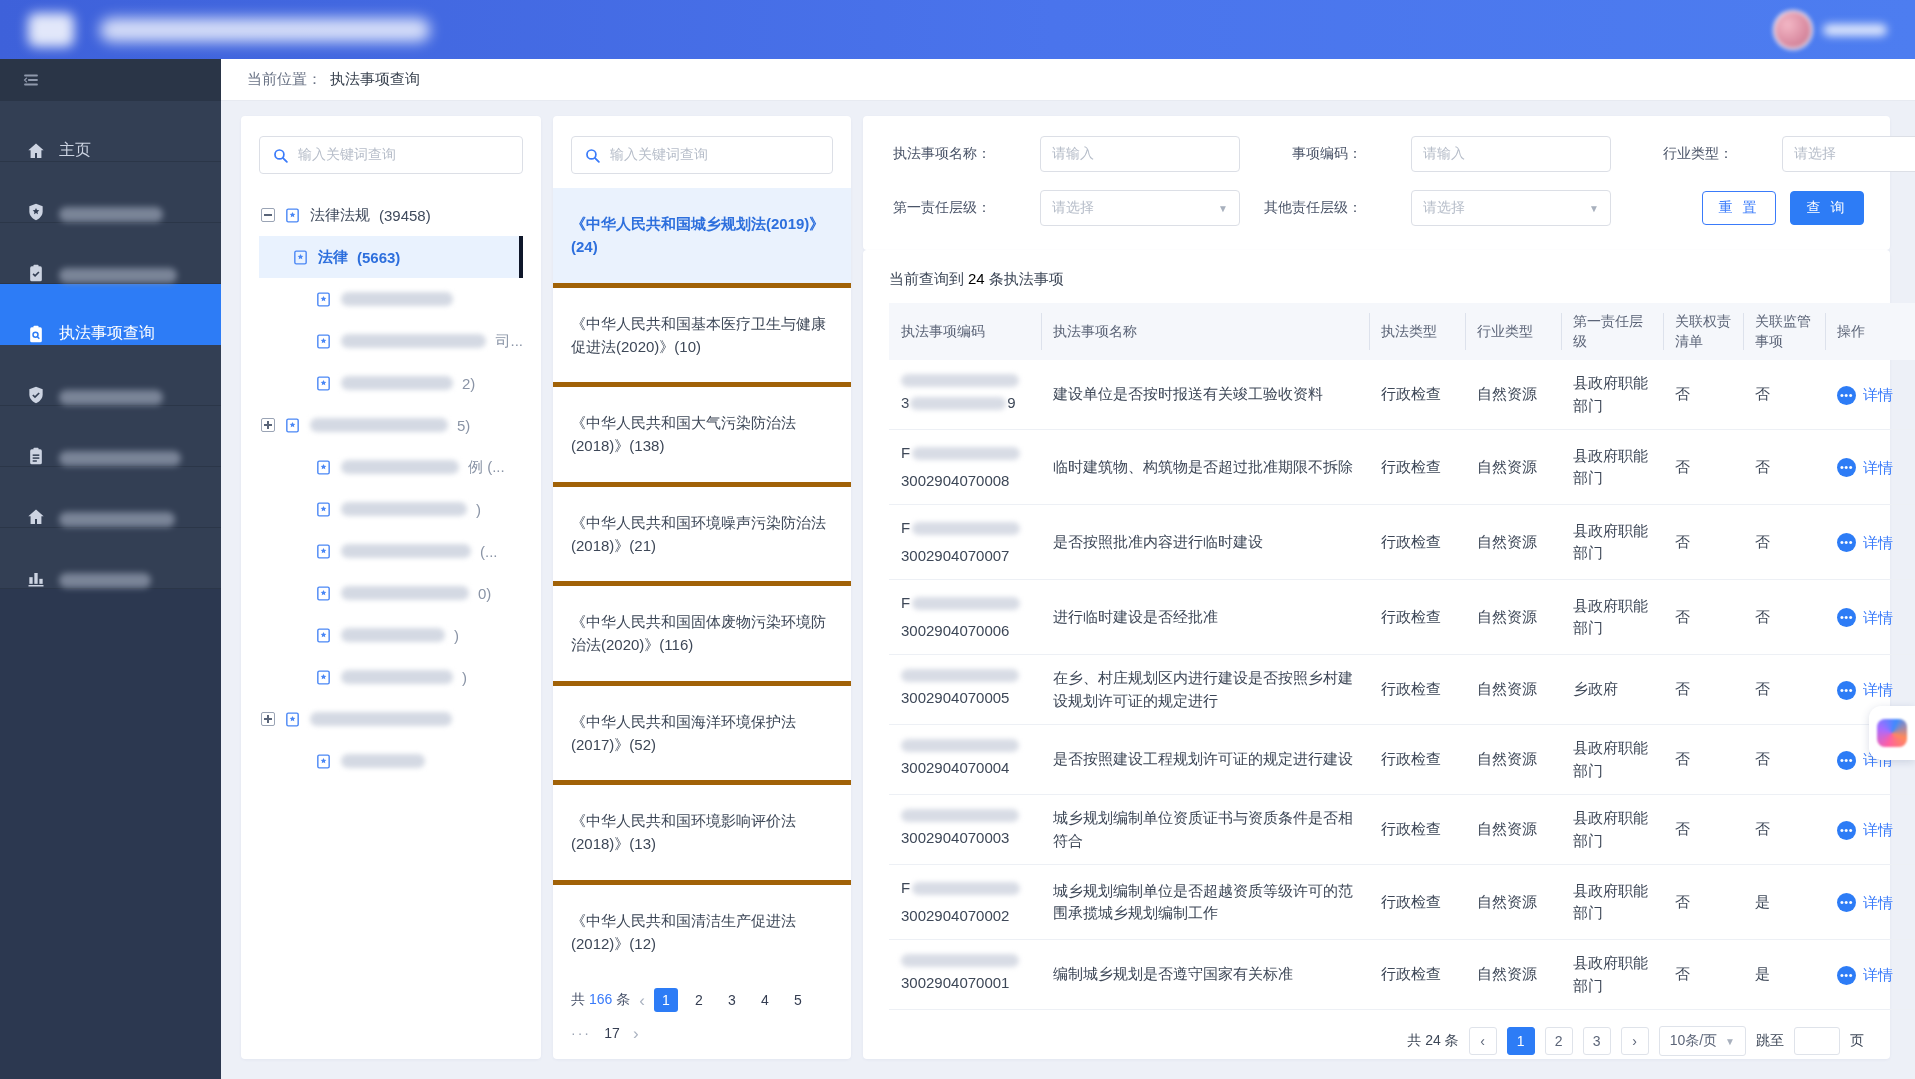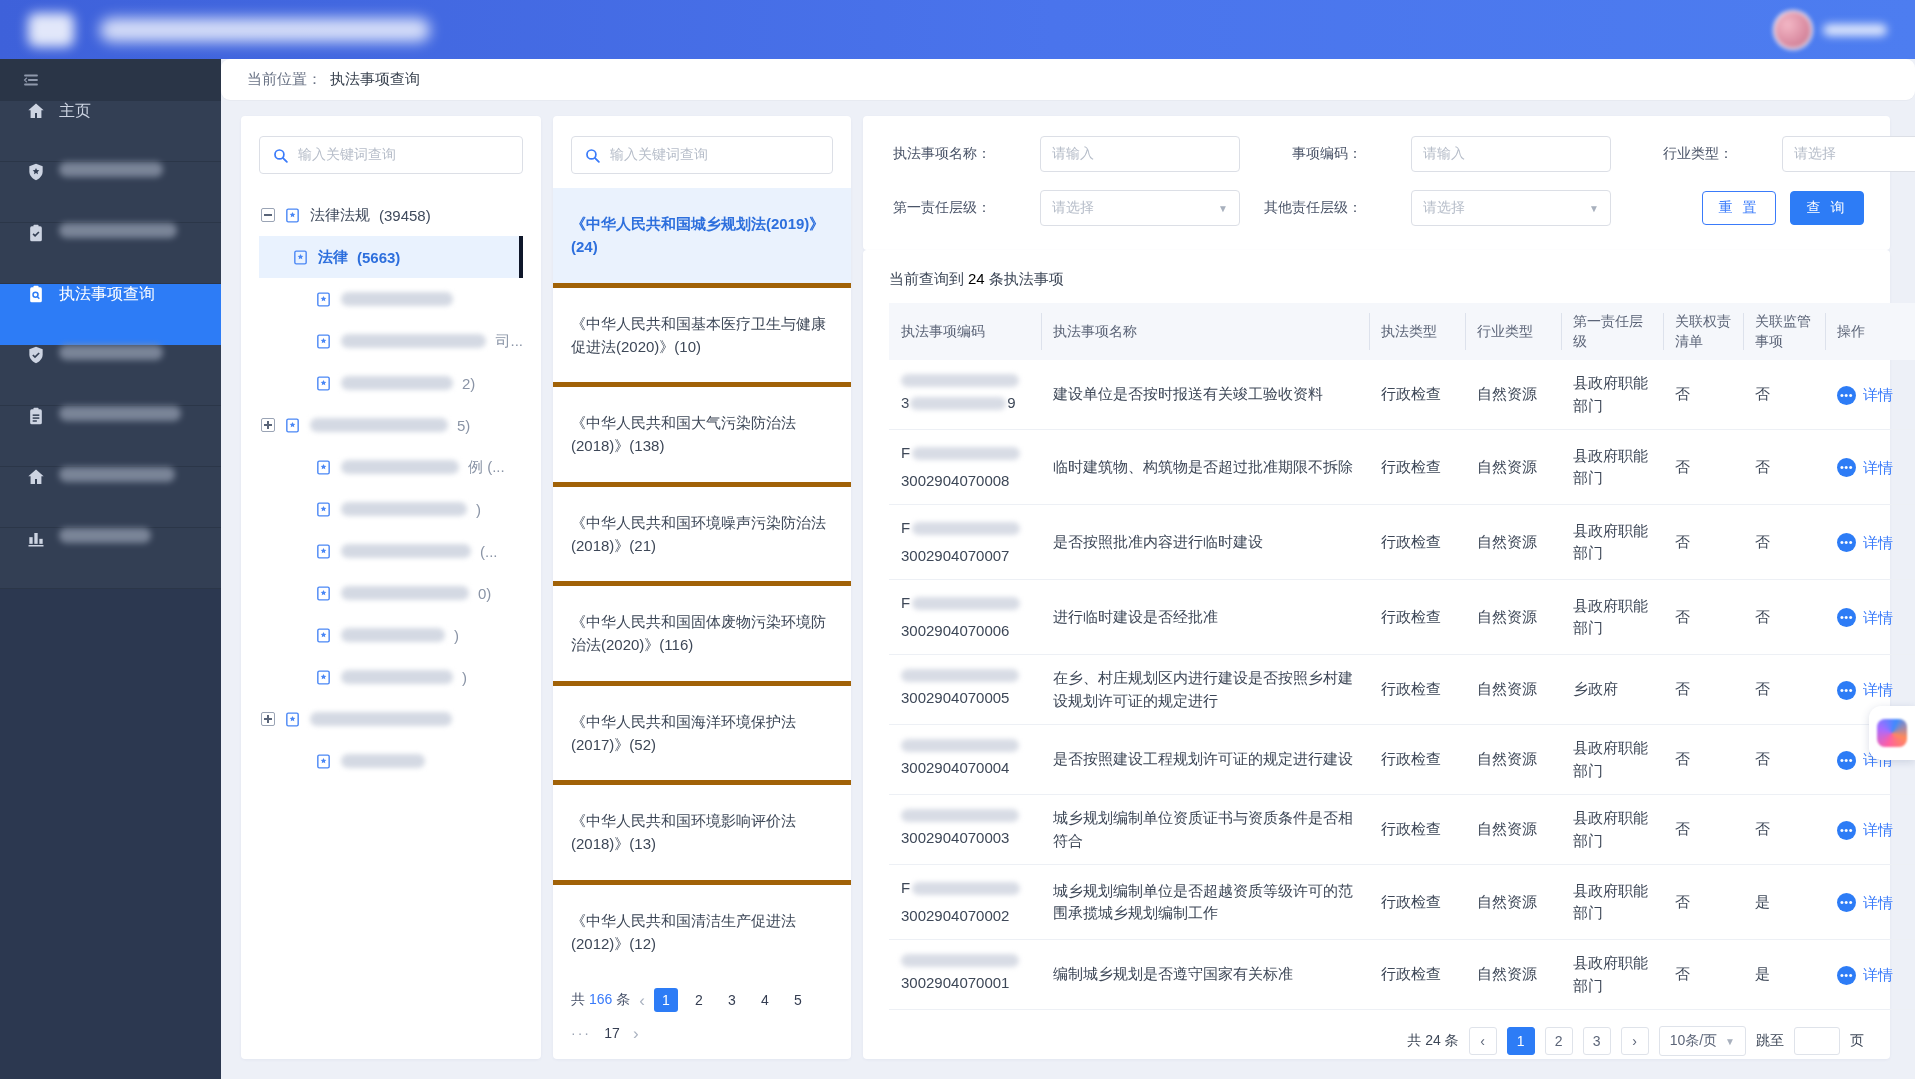--- a/index.html
+++ b/index.html
@@ -12,31 +12,31 @@
   .logo-blob { width:46px; height:34px; border-radius:8px; background:rgba(255,255,255,.85); filter:blur(6px); }
   .title-blob { width:330px; height:24px; border-radius:12px; margin-left:26px; background:rgba(255,255,255,.78); filter:blur(7px); }
   .header-right { margin-left:auto; display:flex; align-items:center; gap:10px; }
   .avatar { width:40px; height:40px; border-radius:50%; background:radial-gradient(circle at 35% 35%,#f3b8c6,#d98aa0 60%,#b9798f); filter:blur(2px); border:2px solid rgba(255,255,255,.9); }
   .user-blob { width:64px; height:12px; border-radius:6px; background:rgba(255,255,255,.8); filter:blur(4px); }
 
   
   .layout { display:flex; height:1020px; }
   .sidebar { width:221px; background:#333f54; display:flex; flex-direction:column; flex-shrink:0; }
   .collapse-row { height:42px; background:#2a3547; display:flex; align-items:center; padding:0 22px; color:#8f99ac; }
-  .side-item { height:61px; display:flex; align-items:flex-start; gap:13px; padding:0 16px 0 26px; color:#cdd4e2;
+  .side-item { height:61px; display:flex; align-items:flex-end; gap:13px; padding:0 16px 0 26px; color:#cdd4e2;
     font-size:16px; border-bottom:1px solid #2b3648; cursor:pointer; }
   .side-item .s-icon { width:20px; height:20px; flex-shrink:0; display:inline-flex; }
   .side-item .s-icon svg { width:100%; height:100%; }
   .side-item.active { background:#2d7cf6; color:#fff; border-bottom-color:#2d7cf6; }
   .side-blur { height:15px; border-radius:8px; background:#8c96a9; opacity:.8; filter:blur(3px); }
   .sidebar-rest { flex:1; background:#2c3850; }
 
   .main { flex:1; display:flex; flex-direction:column; min-width:0; }
   .breadcrumb-bar { height:41px; background:#fff; display:flex; align-items:center; padding:0 26px; gap:8px;
-    font-size:15px; color:#6b7486; box-shadow:0 1px 0 #e7eaf1;border-radius:9px; }
+    font-size:15px; color:#6b7486; box-shadow:0 1px 0 #e7eaf1; }
   .breadcrumb-bar .bc-value { color:#39424f; }
   .content { flex:1; display:flex; gap:12px; padding:16px 25px 20px 20px; min-height:0; }
 
   .card { background:#fff; border-radius:4px; box-shadow:0 1px 3px rgba(60,80,140,.06); }
 
   
   .search-box { height:38px; border:1px solid #dcdfe6; border-radius:4px; display:flex; align-items:center;
     gap:9px; padding:0 12px; color:#b6bdc9; font-size:14px; background:#fff; }
   .search-box svg { width:17px; height:17px; color:#3a7bfa; flex-shrink:0; }
 

